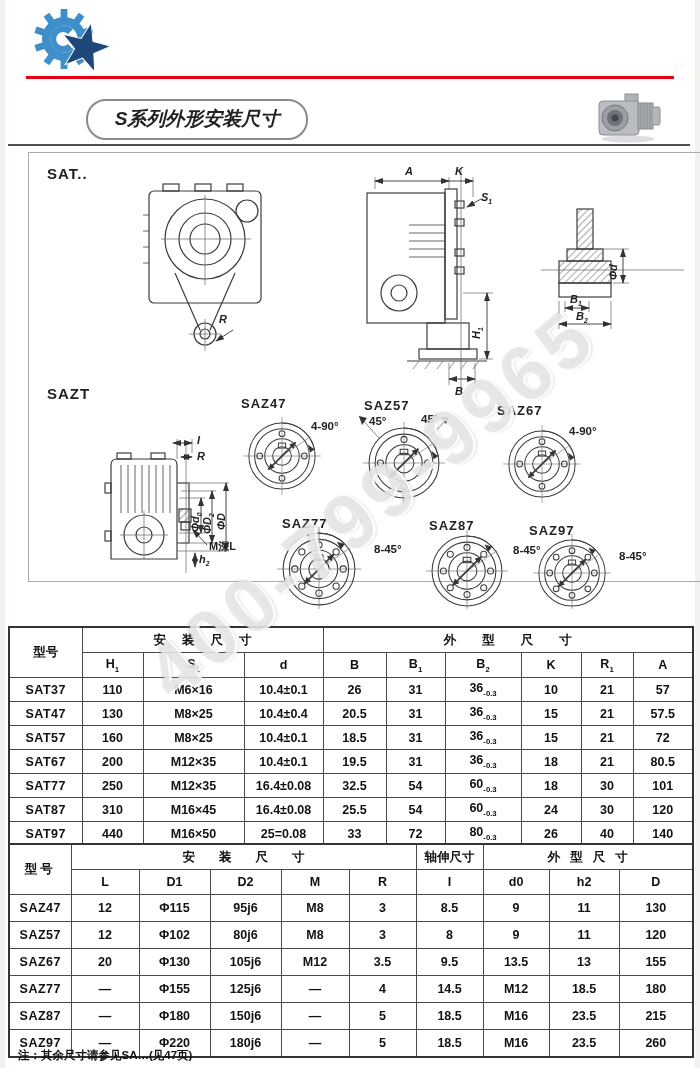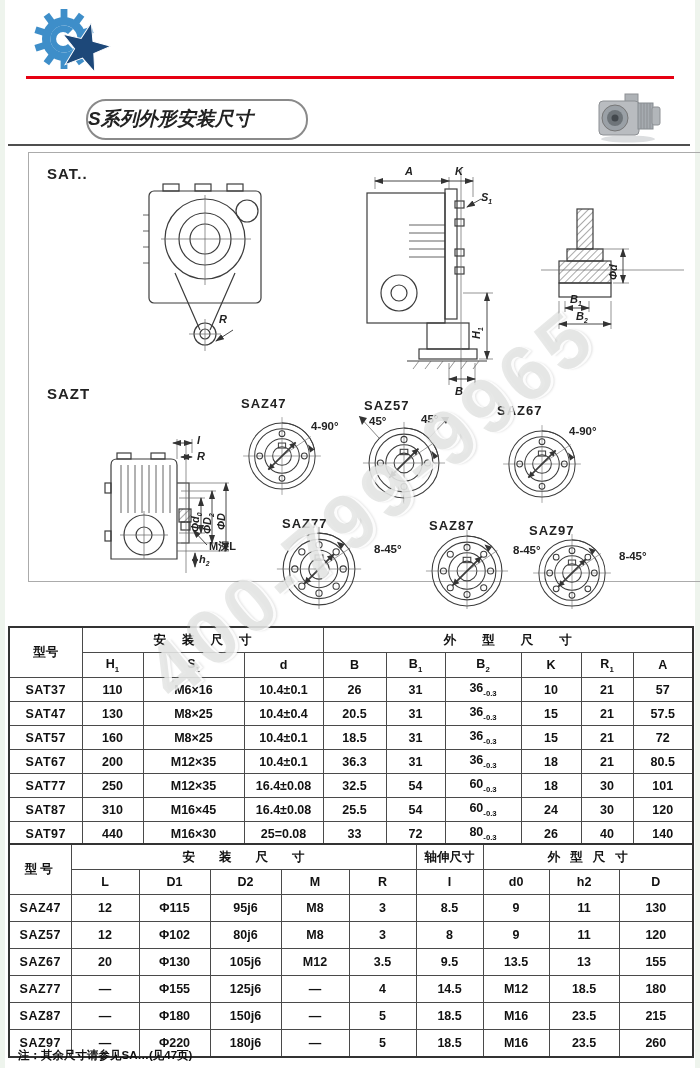--- a/index.html
+++ b/index.html
@@ -9,21 +9,21 @@
   .edge.l{left:0}.edge.r{right:0}
 
   
   .logo{position:absolute;left:28px;top:6px;}
   .company{position:absolute;left:122px;top:26px;font-size:27px;font-weight:900;letter-spacing:1px;color:#111;}
   .hotline{position:absolute;left:404px;top:38px;font-size:20px;font-weight:700;color:#e60012;}
   .red-rule{position:absolute;left:26px;top:76px;width:648px;height:3px;background:#e60012;}
 
   
   .badge{position:absolute;left:86px;top:99px;width:218px;height:37px;border:2px solid #8a8a8a;
-         border-radius:20px;text-align:left;line-height:35px;font-size:19px;font-weight:700;font-style:italic;color:#222;}
+         border-radius:20px;text-align:center;line-height:35px;font-size:19px;font-weight:700;font-style:italic;color:#222;}
   .photo{position:absolute;left:594px;top:86px;}
   .gray-rule{position:absolute;left:8px;top:144px;width:682px;height:2px;background:#4f4f4f;}
 
   
   .panel{position:absolute;left:8px;top:152px;width:682px;height:430px;border:1px solid #ababab;box-sizing:border-box;margin-left:20px;}
   .panel svg.art{position:absolute;left:0;top:0;}
   .series{position:absolute;font-size:15px;font-weight:700;letter-spacing:1px;color:#222;}
   .lbl{position:absolute;font-size:11px;font-weight:700;font-style:italic;color:#222;white-space:nowrap;}
   .lbl.up{font-style:normal;text-align:center;}
   .lbl.v{transform:rotate(-90deg);transform-origin:0 0;}
@@ -353,21 +353,21 @@
           <td>36<sub>-0.3</sub></td>
           <td>15</td>
           <td>21</td>
           <td>72</td>
         </tr>
         <tr>
           <td class="model">SAT67</td>
           <td>200</td>
           <td>M12×35</td>
           <td>10.4±0.1</td>
-          <td>36.3</td>
+          <td>19.5</td>
           <td>31</td>
           <td>36<sub>-0.3</sub></td>
           <td>18</td>
           <td>21</td>
           <td>80.5</td>
         </tr>
         <tr>
           <td class="model">SAT77</td>
           <td>250</td>
           <td>M12×35</td>
@@ -387,21 +387,21 @@
           <td>25.5</td>
           <td>54</td>
           <td>60<sub>-0.3</sub></td>
           <td>24</td>
           <td>30</td>
           <td>120</td>
         </tr>
         <tr>
           <td class="model">SAT97</td>
           <td>440</td>
-          <td>M16×30</td>
+          <td>M16×50</td>
           <td>25=0.08</td>
           <td>33</td>
           <td>72</td>
           <td>80<sub>-0.3</sub></td>
           <td>26</td>
           <td>40</td>
           <td>140</td>
         </tr>
       </tbody>
   </table>

